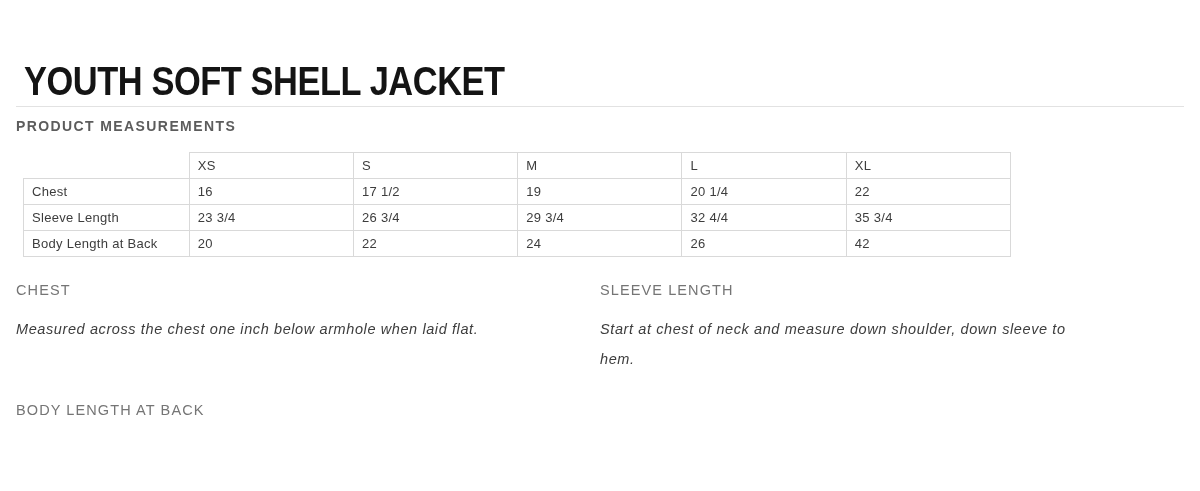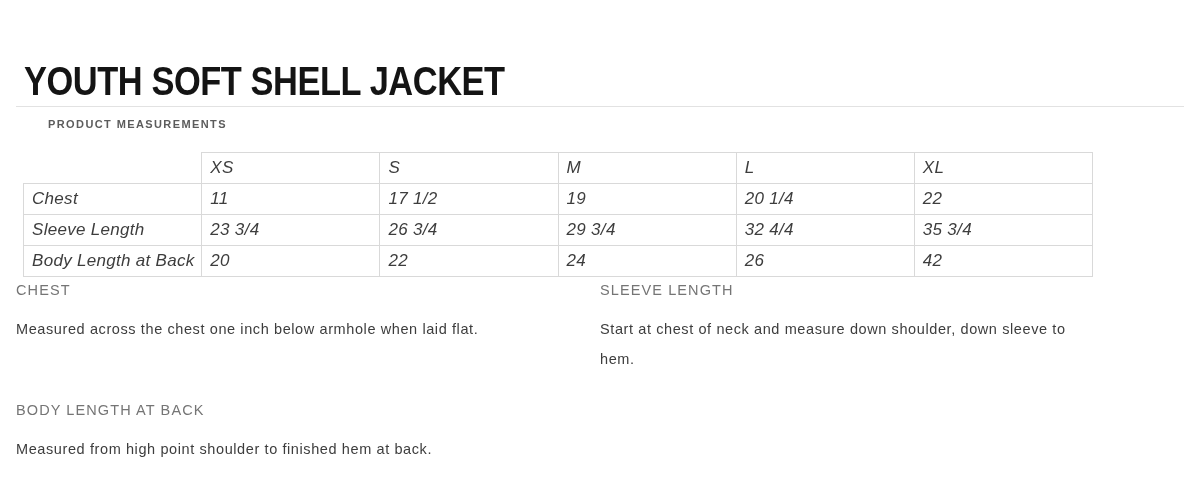--- a/index.html
+++ b/index.html
@@ -39,35 +39,33 @@
     left: 16px;
     top: 106px;
     width: 1168px;
     height: 1px;
     background: #e2e2e2;
   }
   .section-label {
     position: absolute;
     left: 16px;
     top: 118px;
-    font-size: 11px;
+    font-size: 14px;
     font-weight: bold;
     letter-spacing: 1.4px;
     color: #5c5c5c;
-    margin-left: 32px;
   }
   table.measurements {
     position: absolute;
     left: 23px;
     top: 152px;
-    width: 1070px;
+    width: 988px;
     border-collapse: collapse;
-    font-size: 17px;
+    font-size: 13px;
     color: #3d3d3d;
-    font-style: italic;
   }
   table.measurements td, table.measurements th {
     border: 1px solid #d9d9d9;
     padding: 5px 0 5px 8px;
     text-align: left;
     font-weight: normal;
     height: 13px;
     vertical-align: middle;
     letter-spacing: 0.3px;
   }
@@ -109,20 +107,21 @@
     font-weight: normal;
     letter-spacing: 1.1px;
     color: #757575;
   }
   .note p {
     margin: 0;
     font-size: 14.5px;
     line-height: 30px;
     letter-spacing: 0.6px;
     color: #3d3d3d;
+    font-style: italic;
   }
 </style>
 </head>
 <body>
 
 <div class="page">
 
   <h1 class="title">YOUTH SOFT SHELL JACKET</h1>
 
   <div class="divider"></div>
@@ -134,21 +133,21 @@
       <tr class="head">
         <td class="corner rowlabel"></td>
         <td class="sizecell">XS</td>
         <td class="sizecell">S</td>
         <td class="sizecell">M</td>
         <td class="sizecell">L</td>
         <td class="sizecell">XL</td>
       </tr>
       <tr>
         <td class="rowlabel">Chest</td>
-        <td class="sizecell">11</td>
+        <td class="sizecell">16</td>
         <td class="sizecell">17 1/2</td>
         <td class="sizecell">19</td>
         <td class="sizecell">20 1/4</td>
         <td class="sizecell">22</td>
       </tr>
       <tr>
         <td class="rowlabel">Sleeve Length</td>
         <td class="sizecell">23 3/4</td>
         <td class="sizecell">26 3/4</td>
         <td class="sizecell">29 3/4</td>
@@ -171,18 +170,17 @@
       <div class="note">
         <h3>CHEST</h3>
         <p>Measured across the chest one inch below armhole when laid flat.</p>
       </div>
       <div class="note">
         <h3>SLEEVE LENGTH</h3>
         <p>Start at chest of neck and measure down shoulder, down sleeve to hem.</p>
       </div>
       <div class="note">
         <h3>BODY LENGTH AT BACK</h3>
-        <p>Measured from high point shoulder to finished hem at back.</p>
       </div>
     </div>
   </div>
 
 </div>
 
 </body></html>

